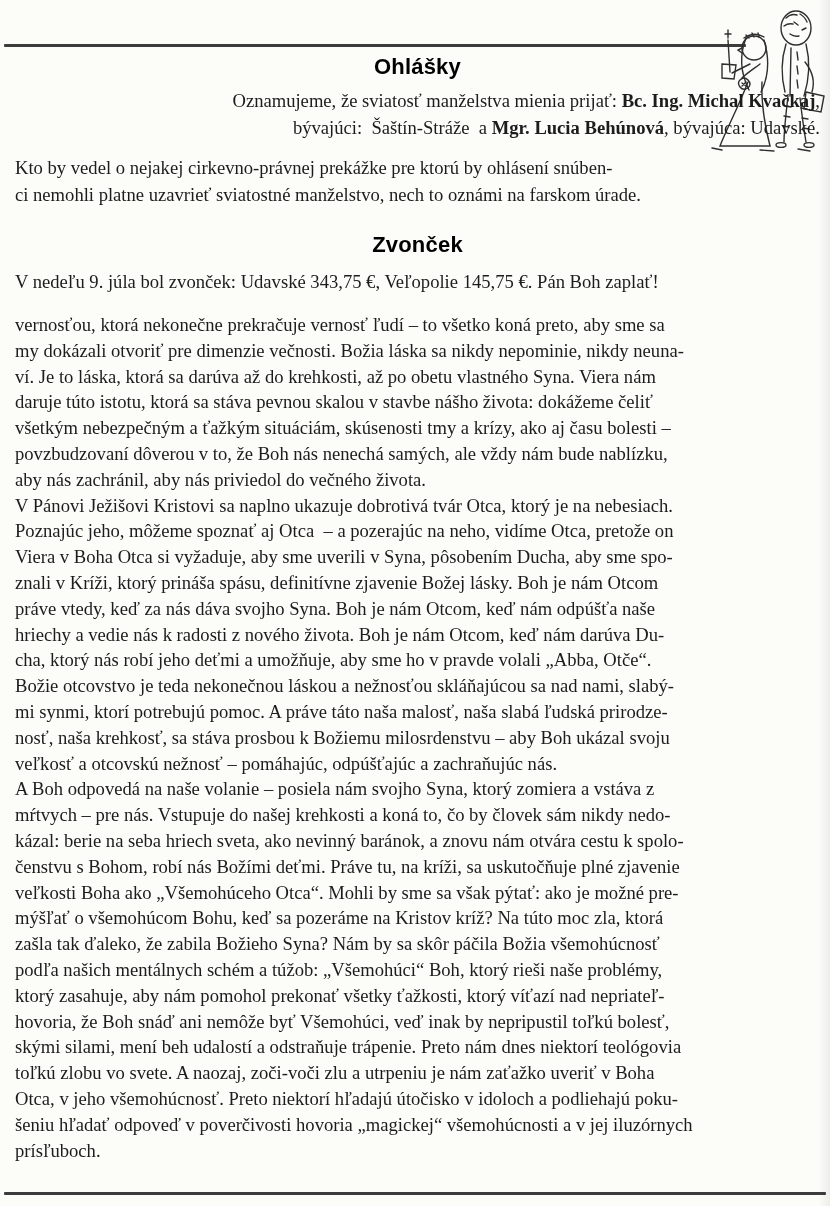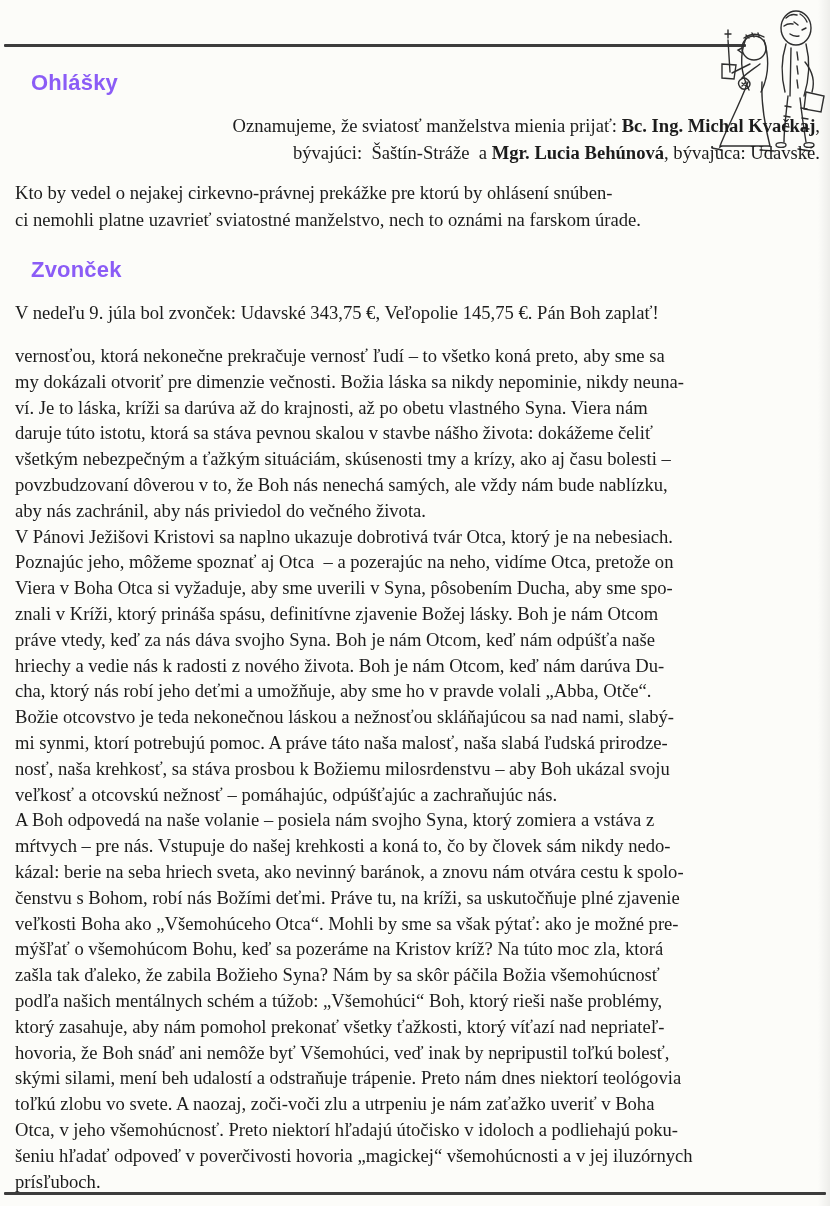--- a/index.html
+++ b/index.html
@@ -9,21 +9,21 @@
     font-family:"Liberation Serif","DejaVu Serif",serif;
   }
   .rule{position:absolute;background:#3c3c3c;height:3px;border-radius:1px;}
   .rule-top{top:44px;left:4px;width:742px;}
   .rule-bottom{top:1192px;left:4px;width:822px;}
   .illustration{position:absolute;top:4px;right:2px;width:124px;height:152px;}
   .illustration svg{width:100%;height:100%;}
   .content{position:absolute;top:54px;left:15px;right:10px;}
   .heading{
     font-family:"Liberation Sans","DejaVu Sans",sans-serif;
-    font-weight:bold;font-size:22px;margin:16px;letter-spacing:.2px;color:#8b5cf6;
+    font-weight:bold;font-size:22px;margin:0;letter-spacing:.2px;color:#000000;text-align:center;
   }
   .heading.zv{margin-top:24px;}
   .line{white-space:pre;font-size:18.6px;line-height:27px;}
   .announcement{margin-top:7px;text-align:right;}
   .notice{margin-top:13px;}
   .zv-text{margin-top:10px;}
   .article{margin-top:17px;}
   .article .line{line-height:25.8px;}
   .b{font-weight:bold;}
   .scan-edge{position:absolute;top:0;right:0;bottom:0;width:12px;
@@ -90,21 +90,21 @@
 
     <h2 class="heading zv">Zvonček</h2>
 
     <div class="zv-text">
       <div class="line">V nedeľu 9. júla bol zvonček: Udavské 343,75 €, Veľopolie 145,75 €. Pán Boh zaplať!</div>
     </div>
 
     <div class="article">
         <div class="line">vernosťou, ktorá nekonečne prekračuje vernosť ľudí – to všetko koná preto, aby sme sa</div>
         <div class="line">my dokázali otvoriť pre dimenzie večnosti. Božia láska sa nikdy nepominie, nikdy neuna-</div>
-        <div class="line">ví. Je to láska, kríži sa darúva až do krajnosti, až po obetu vlastného Syna. Viera nám</div>
+        <div class="line">ví. Je to láska, ktorá sa darúva až do krehkosti, až po obetu vlastného Syna. Viera nám</div>
         <div class="line">daruje túto istotu, ktorá sa stáva pevnou skalou v stavbe nášho života: dokážeme čeliť</div>
         <div class="line">všetkým nebezpečným a ťažkým situáciám, skúsenosti tmy a krízy, ako aj času bolesti –</div>
         <div class="line">povzbudzovaní dôverou v to, že Boh nás nenechá samých, ale vždy nám bude nablízku,</div>
         <div class="line short">aby nás zachránil, aby nás priviedol do večného života.</div>
         <div class="line">V Pánovi Ježišovi Kristovi sa naplno ukazuje dobrotivá tvár Otca, ktorý je na nebesiach.</div>
         <div class="line">Poznajúc jeho, môžeme spoznať aj Otca  – a pozerajúc na neho, vidíme Otca, pretože on</div>
         <div class="line">Viera v Boha Otca si vyžaduje, aby sme uverili v Syna, pôsobením Ducha, aby sme spo-</div>
         <div class="line">znali v Kríži, ktorý prináša spásu, definitívne zjavenie Božej lásky. Boh je nám Otcom</div>
         <div class="line">práve vtedy, keď za nás dáva svojho Syna. Boh je nám Otcom, keď nám odpúšťa naše</div>
         <div class="line">hriechy a vedie nás k radosti z nového života. Boh je nám Otcom, keď nám darúva Du-</div>

